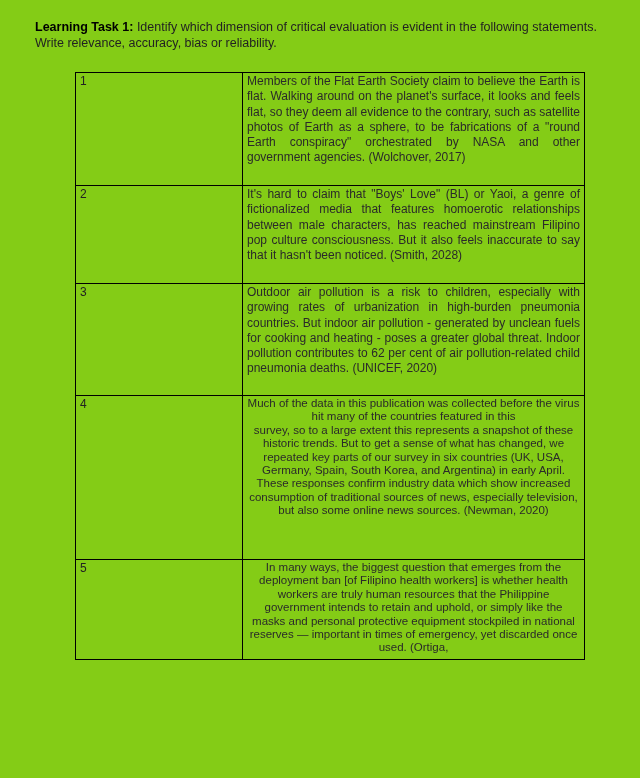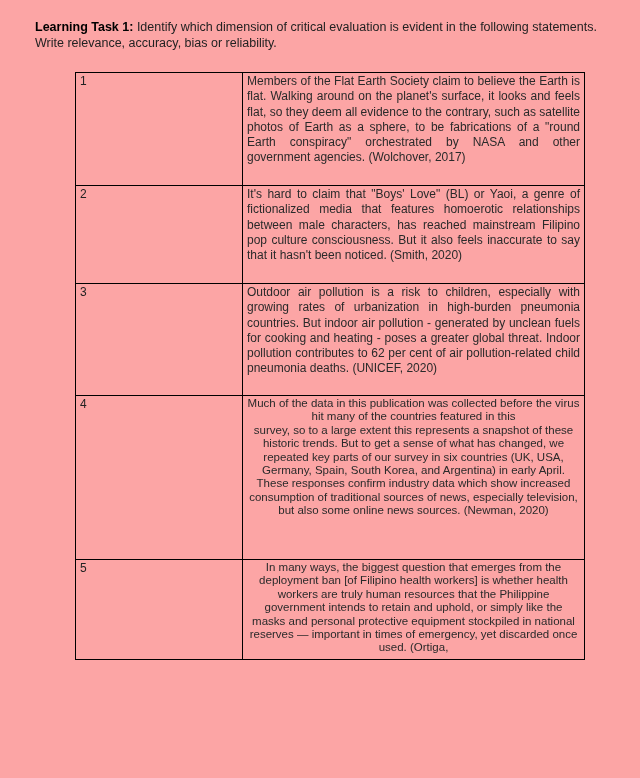--- a/index.html
+++ b/index.html
@@ -4,21 +4,21 @@
 <style>
   html, body {
     margin: 0;
     padding: 0;
     background: #ffffff;
   }
   .page {
     position: relative;
     width: 640px;
     height: 778px;
-    background: #fca5a5;
+    background: #84cc16;
     font-family: "Liberation Sans", "DejaVu Sans", sans-serif;
     color: #1a1a1a;
     overflow: hidden;
   }
   .intro {
     position: absolute;
     left: 35px;
     top: 6px;
     width: 575px;
     font-size: 12.5px;
@@ -77,21 +77,21 @@
   <p class="intro"><b>Learning Task 1:</b><span> Identify which dimension of critical evaluation is evident in the following statements. Write relevance, accuracy, bias or reliability.</span></p>
 
   <table class="task-table">
     <tbody>
       <tr class="r1">
         <td class="num">1</td>
         <td class="txt style-a">Members of the Flat Earth Society claim to believe the Earth is flat. Walking around on the planet's surface, it looks and feels flat, so they deem all evidence to the contrary, such as satellite photos of Earth as a sphere, to be fabrications of a "round Earth conspiracy" orchestrated by NASA and other government agencies. (Wolchover, 2017)</td>
       </tr>
       <tr class="r2">
         <td class="num">2</td>
-        <td class="txt style-a">It's hard to claim that "Boys' Love" (BL) or Yaoi,  a genre of fictionalized media that features homoerotic relationships between male characters, has reached mainstream Filipino pop culture consciousness. But it also feels inaccurate to say that it hasn't been noticed. (Smith, 2020)</td>
+        <td class="txt style-a">It's hard to claim that "Boys' Love" (BL) or Yaoi,  a genre of fictionalized media that features homoerotic relationships between male characters, has reached mainstream Filipino pop culture consciousness. But it also feels inaccurate to say that it hasn't been noticed. (Smith, 2028)</td>
       </tr>
       <tr class="r3">
         <td class="num">3</td>
         <td class="txt style-a">Outdoor air pollution is a risk to children, especially with growing rates of urbanization in high-burden pneumonia countries. But indoor air pollution  - generated by unclean fuels for cooking and heating - poses a greater global threat. Indoor  pollution contributes to 62 per cent of air pollution-related child pneumonia deaths. (UNICEF, 2020)</td>
       </tr>
       <tr class="r4">
         <td class="num">4</td>
         <td class="txt style-b">Much of the data in this publication was collected before the virus hit many of the countries featured in this
 survey, so to a large extent this represents a snapshot of these historic trends. But to get a sense of what has changed, we repeated key parts of our survey in six countries (UK, USA, Germany, Spain, South Korea, and Argentina) in early April. These responses confirm industry data which show increased consumption of traditional sources of news, especially television, but also some online news sources. (Newman, 2020)</td>
       </tr>

